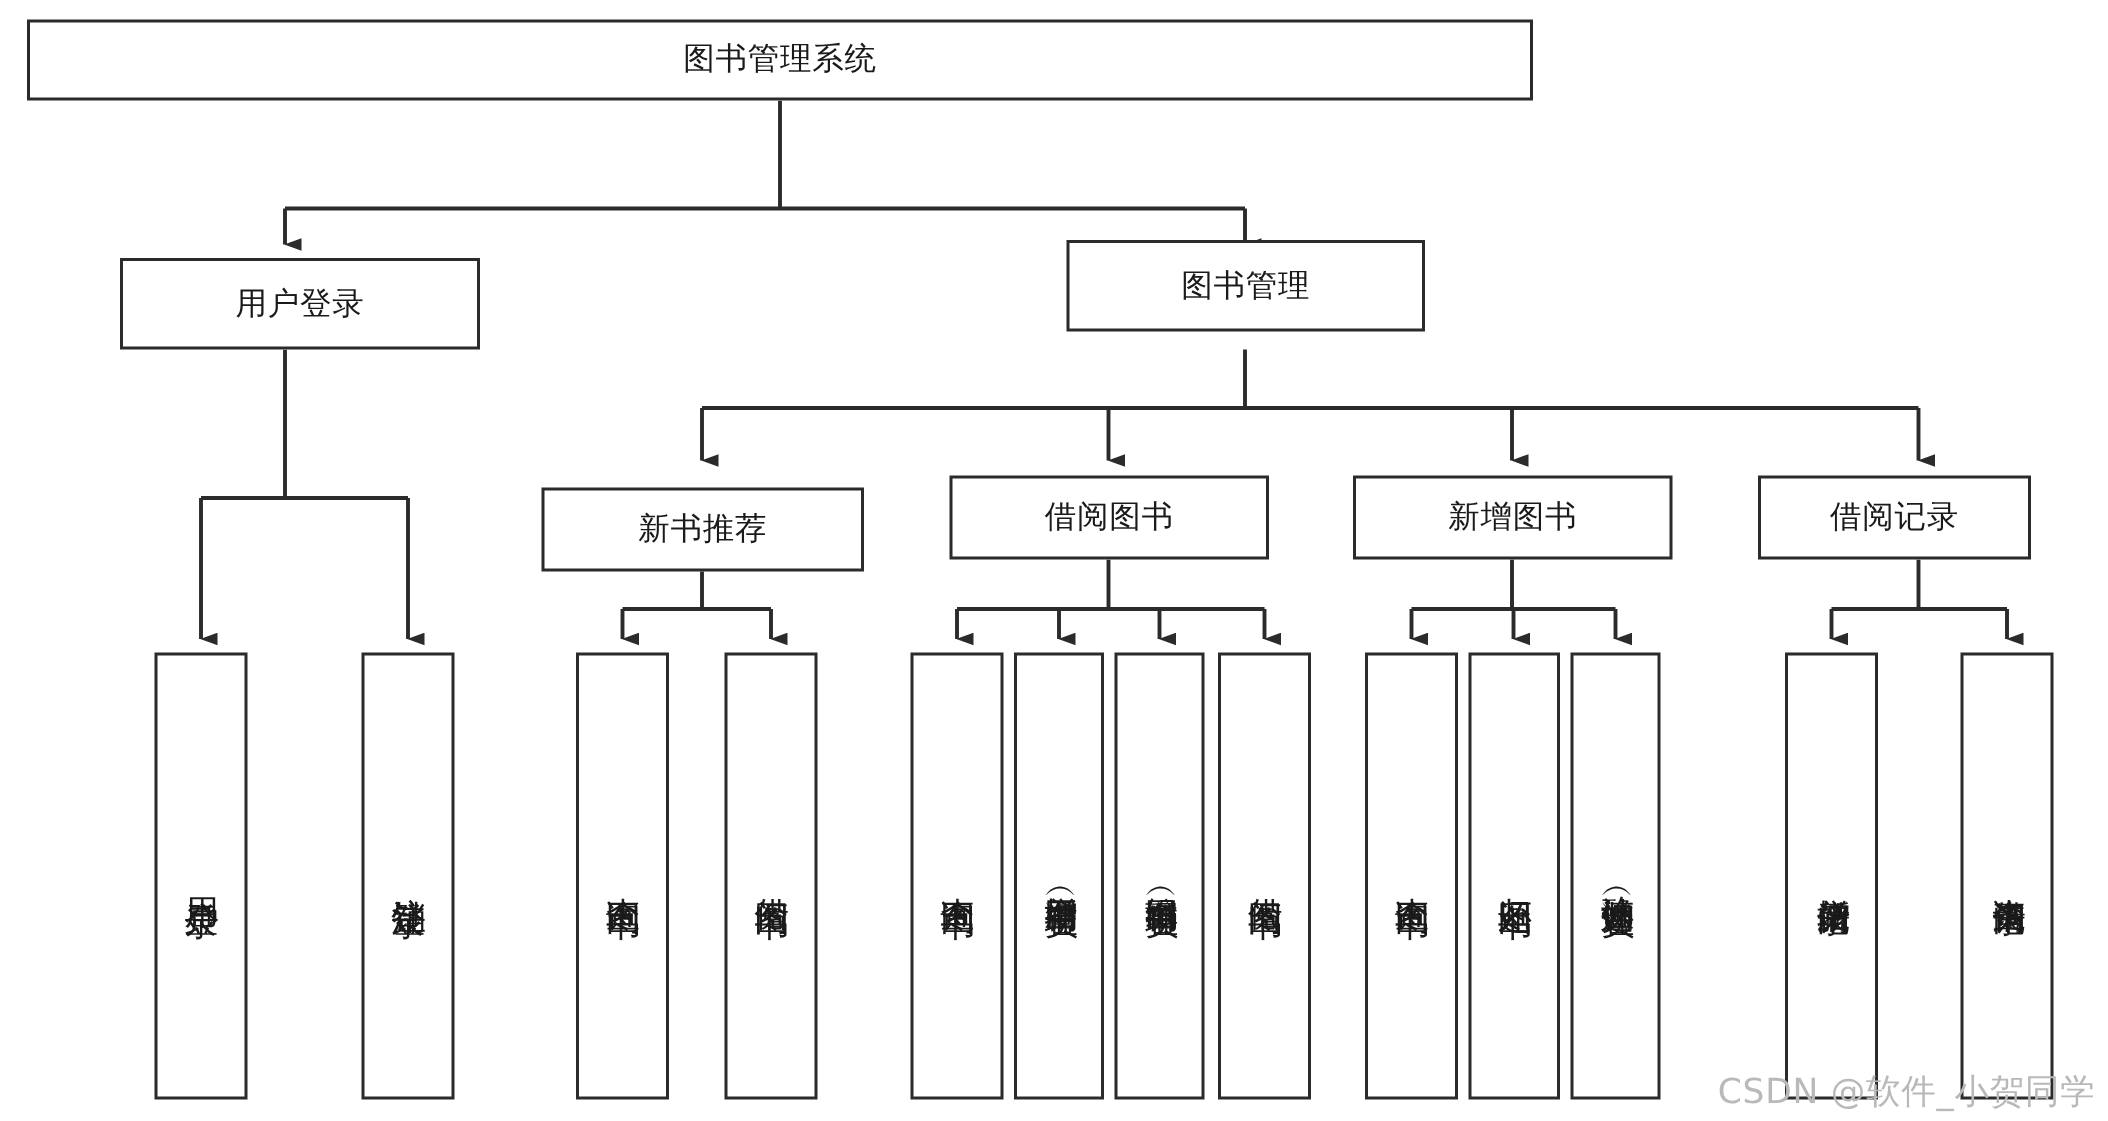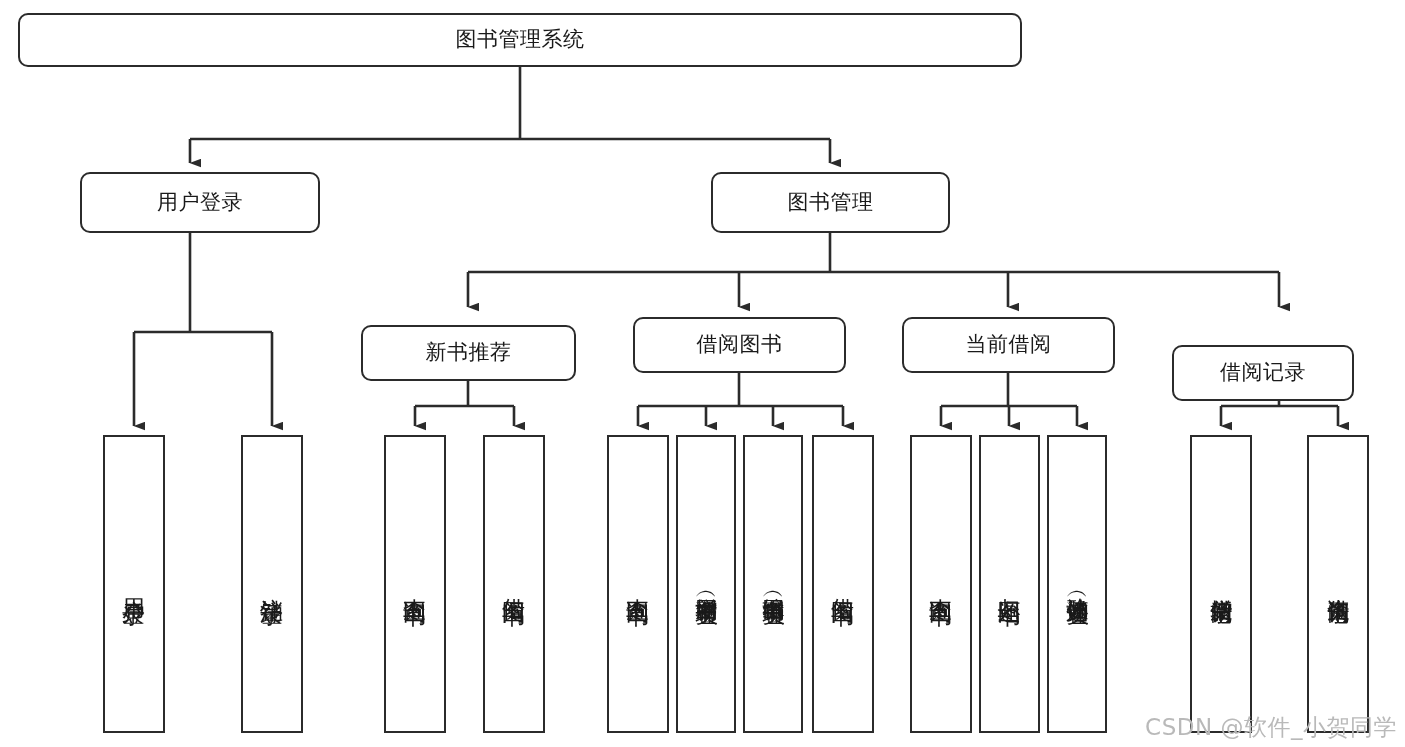--- a/index.html
+++ b/index.html
@@ -33,21 +33,20 @@
     display: flex;
     align-items: center;
     justify-content: center;
     color: #1a1a1a;
     text-align: center;
   }
   .node-h {
     font-size: 21px;
     line-height: 1.2;
     letter-spacing: 0.5px;
-    border-radius: 10px;
   }
   .node-v {
     writing-mode: vertical-rl;
     text-orientation: upright;
     font-size: 23px;
     line-height: 1.22;
     letter-spacing: 2px;
     padding: 4px 0;
     white-space: normal;
   }
@@ -126,37 +125,37 @@
   </svg>
 
   <div class="node node-h" style="left:18px; top:13px; width:1004px; height:54px;">
     <span>图书管理系统</span>
   </div>
 
   <div class="node node-h" style="left:80px; top:172px; width:240px; height:61px;">
     <span>用户登录</span>
   </div>
 
-  <div class="node node-h" style="left:711px; top:172px; width:239px; height:61px;">
+  <div class="node node-h" style="left:711px; top:160px; width:239px; height:61px;">
     <span>图书管理</span>
   </div>
 
   <div class="node node-h" style="left:361px; top:325px; width:215px; height:56px;">
     <span>新书推荐</span>
   </div>
 
   <div class="node node-h" style="left:633px; top:317px; width:213px; height:56px;">
     <span>借阅图书</span>
   </div>
 
   <div class="node node-h" style="left:902px; top:317px; width:213px; height:56px;">
-    <span>当前借阅</span>
-  </div>
-
-  <div class="node node-h" style="left:1172px; top:317px; width:182px; height:56px;margin-top:28px;">
+    <span>新增图书</span>
+  </div>
+
+  <div class="node node-h" style="left:1172px; top:317px; width:182px; height:56px;">
     <span>借阅记录</span>
   </div>
 
   <div class="node node-v" style="left:103px; top:435px; width:62px; height:298px;">
     <span>用户登录</span>
   </div>
 
   <div class="node node-v" style="left:241px; top:435px; width:62px; height:298px;">
     <span>注销登录</span>
   </div>

